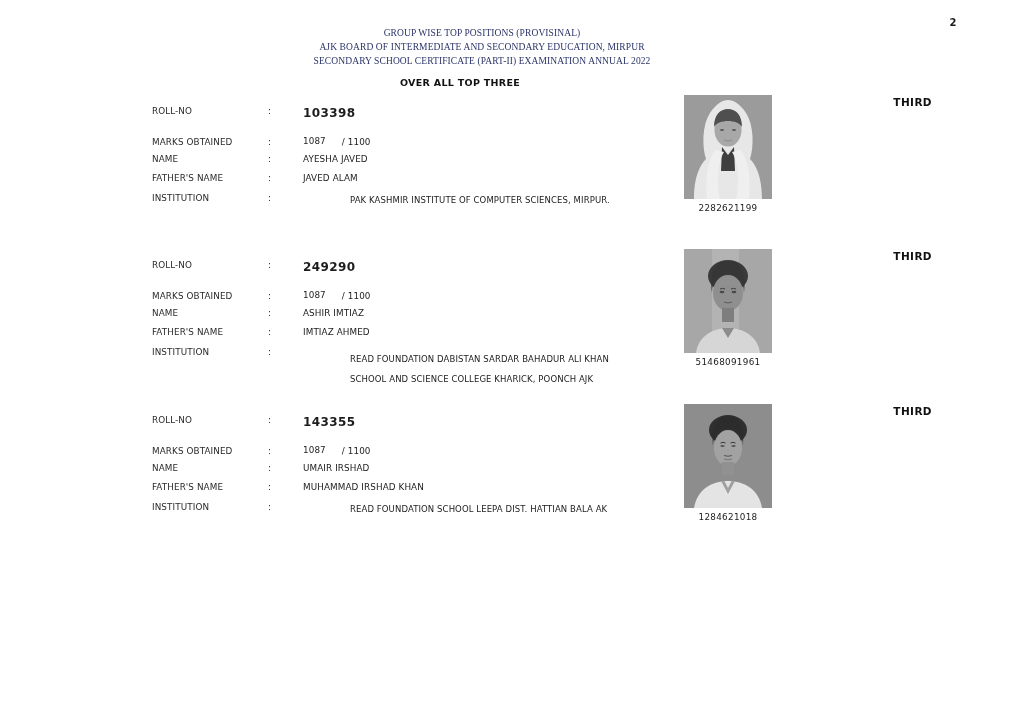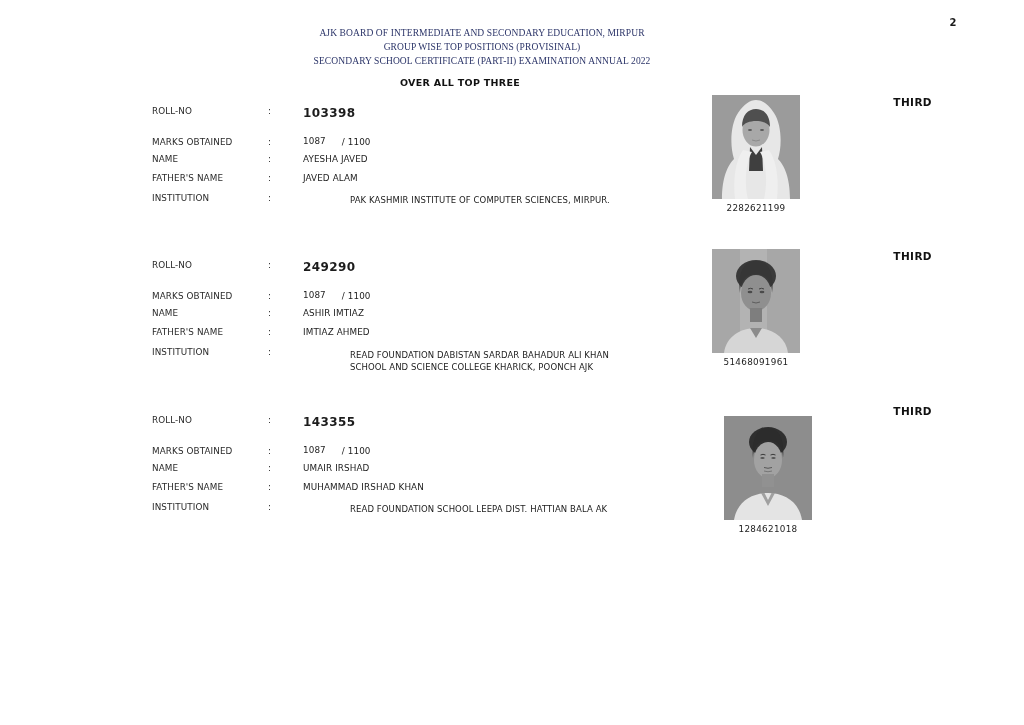--- a/index.html
+++ b/index.html
@@ -50,39 +50,39 @@
   }
   .colon { position:absolute; left:268px; font-size:8.8px; color:#2b2b2b; }
   .val {
     position:absolute; left:303px; font-size:8.8px; color:#1c1c1c;
     white-space:nowrap; letter-spacing:0.1px;
   }
   .val.roll { font-weight:bold; font-size:12px; letter-spacing:0.4px; }
   .marksnum { position:relative; top:-1.5px; }
   .markstotal { margin-left:16px; }
   .val.inst { top:2px; font-size:8.5px;padding-left:47px; }
-  .val.inst.wrap { white-space:normal; width:262px; line-height:12px; }
-
-  .photo { position:absolute; left:712px; top:-1px; width:88px; }
+  .val.inst.wrap { white-space:normal; width:262px; line-height:20px; }
+
+  .photo { position:absolute; left:684px; top:-1px; width:88px; }
   .photo svg { display:block; width:88px; height:104px; }
   .pnum {
     margin-top:4px; width:88px; text-align:center; font-size:8.8px;
     color:#1c1c1c; letter-spacing:0.3px;
   }
 </style>
 </head>
 <body>
 
 <div class="page">
 
   <div class="pageno">2</div>
 
   <div class="header">
+    <div>GROUP WISE TOP POSITIONS (PROVISINAL)</div>
     <div>AJK BOARD OF INTERMEDIATE AND SECONDARY EDUCATION, MIRPUR</div>
-    <div>GROUP WISE TOP POSITIONS (PROVISINAL)</div>
     <div>SECONDARY SCHOOL CERTIFICATE (PART-II) EXAMINATION ANNUAL 2022</div>
   </div>
 
   <div class="doc-title">OVER ALL TOP THREE</div>
 
   <section class="record" id="rec1">
     <div class="rank">THIRD</div>
 
     <div class="row row-1">
       <span class="lbl">ROLL-NO</span>
@@ -198,21 +198,21 @@
       <span class="lbl">FATHER'S NAME</span>
       <span class="colon">:</span>
       <span class="val">MUHAMMAD IRSHAD KHAN</span>
     </div>
     <div class="row row-5">
       <span class="lbl">INSTITUTION</span>
       <span class="colon">:</span>
       <span class="val inst">READ FOUNDATION SCHOOL LEEPA DIST. HATTIAN BALA AK</span>
     </div>
 
-    <figure class="photo" style="margin:12px">
+    <figure class="photo" style="margin:0">
       <svg viewBox="0 0 88 104" aria-hidden="true">
         <rect width="88" height="104" fill="#8d8d8d"></rect>
         <ellipse cx="44" cy="26" rx="19" ry="15" fill="#2f2f2f"></ellipse>
         <ellipse cx="44" cy="44" rx="14" ry="18" fill="#a2a2a2"></ellipse>
         <path d="M29 42 C27 20 35 12 44 12 C53 12 61 20 59 42 C59 30 53 24 44 24 C35 24 29 30 29 42 Z" fill="#2c2c2c"></path>
         <ellipse cx="38.5" cy="42" rx="2.2" ry="1.1" fill="#555555"></ellipse>
         <ellipse cx="49.5" cy="42" rx="2.2" ry="1.1" fill="#555555"></ellipse>
         <path d="M36.5 39 Q39 37.6 41.5 39" stroke="#3a3a3a" stroke-width="1" fill="none"></path>
         <path d="M46.5 39 Q49 37.6 51.5 39" stroke="#3a3a3a" stroke-width="1" fill="none"></path>
         <path d="M40 51.5 Q44 53 48 51.5" stroke="#565656" stroke-width="1" fill="none"></path>

